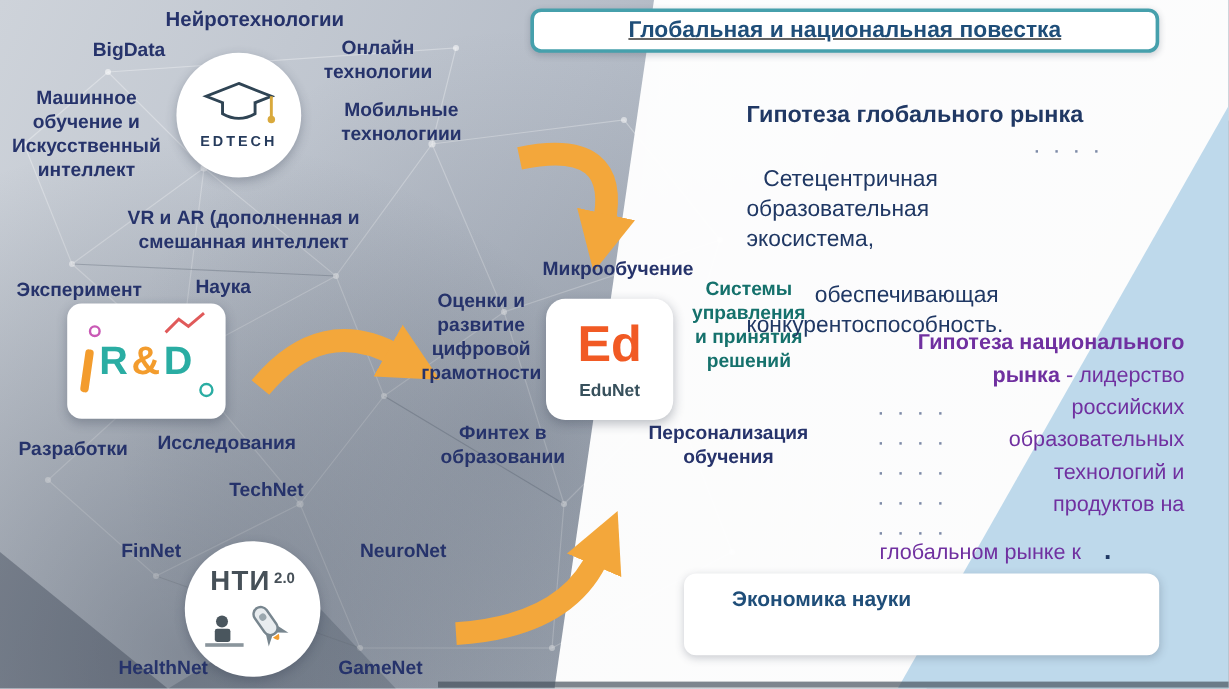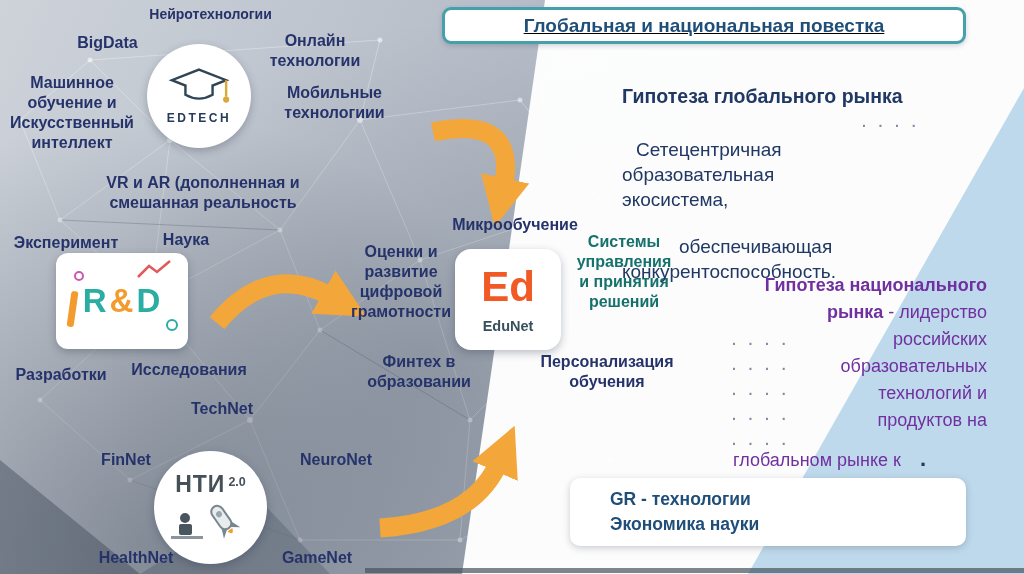--- a/index.html
+++ b/index.html
@@ -111,26 +111,26 @@
     </defs>
     <path d="M433,132 Q519,114 503,188" stroke="#F3A73B" stroke-width="19" fill="none" marker-end="url(#ah)"></path>
     <path d="M217,323 Q268,261 332,297" stroke="#F3A73B" stroke-width="19" fill="none" marker-end="url(#ah)"></path>
     <path d="M380,528 Q473,522 499,462" stroke="#F3A73B" stroke-width="19" fill="none" marker-end="url(#ah)"></path>
   </svg>
 
   <div class="title-box">
     <span>Глобальная и национальная повестка</span>
   </div>
 
-  <div class="lbl" style="left:138px;top:6px;width:145px;font-size:14px">Нейротехнологии</div>
+  <div class="lbl" style="left:138px;top:6px;width:145px;font-size:17px">Нейротехнологии</div>
   <div class="lbl" style="left:70px;top:33px;width:75px">BigData</div>
   <div class="lbl" style="left:265px;top:31px;width:100px">Онлайн технологии</div>
   <div class="lbl" style="left:4px;top:73px;width:136px">Машинное обучение и Искусственный интеллект</div>
   <div class="lbl" style="left:282px;top:83px;width:105px">Мобильные технологиии</div>
-  <div class="lbl" style="left:98px;top:173px;width:210px">VR и AR (дополненная и смешанная реальность</div>
+  <div class="lbl" style="left:98px;top:173px;width:210px">VR и AR (дополненная и смешанная интеллект</div>
 
   <div class="node circle" style="left:147px;top:44px;width:104px;height:104px">
     <svg width="62" height="40" viewBox="0 0 64 40">
       <polygon points="32,2 60,13 32,24 4,13" fill="#fff" stroke="#2F4454" stroke-width="2.5"></polygon>
       <path d="M18,18 L18,28 Q32,36 46,28 L46,18" fill="#fff" stroke="#2F4454" stroke-width="2.5"></path>
       <line x1="60" y1="13" x2="60" y2="30" stroke="#D9A93C" stroke-width="2.5"></line>
       <circle cx="60" cy="33" r="3.2" fill="#D9A93C"></circle>
     </svg>
     <div class="edtech-label">EDTECH</div>
   </div>
@@ -204,17 +204,16 @@
   <div class="national-period">.</div>
 
   <div class="dots" style="left:862px;top:118px">· · · ·</div>
   <div class="dots" style="left:732px;top:336px">· · · ·</div>
   <div class="dots" style="left:732px;top:361px">· · · ·</div>
   <div class="dots" style="left:732px;top:386px">· · · ·</div>
   <div class="dots" style="left:732px;top:411px">· · · ·</div>
   <div class="dots" style="left:732px;top:436px">· · · ·</div>
 
   <div class="gr-box">
-    <div>GR -  технологии</div>
     <div>Экономика науки</div>
   </div>
 
 </div>
 
 </body></html>

